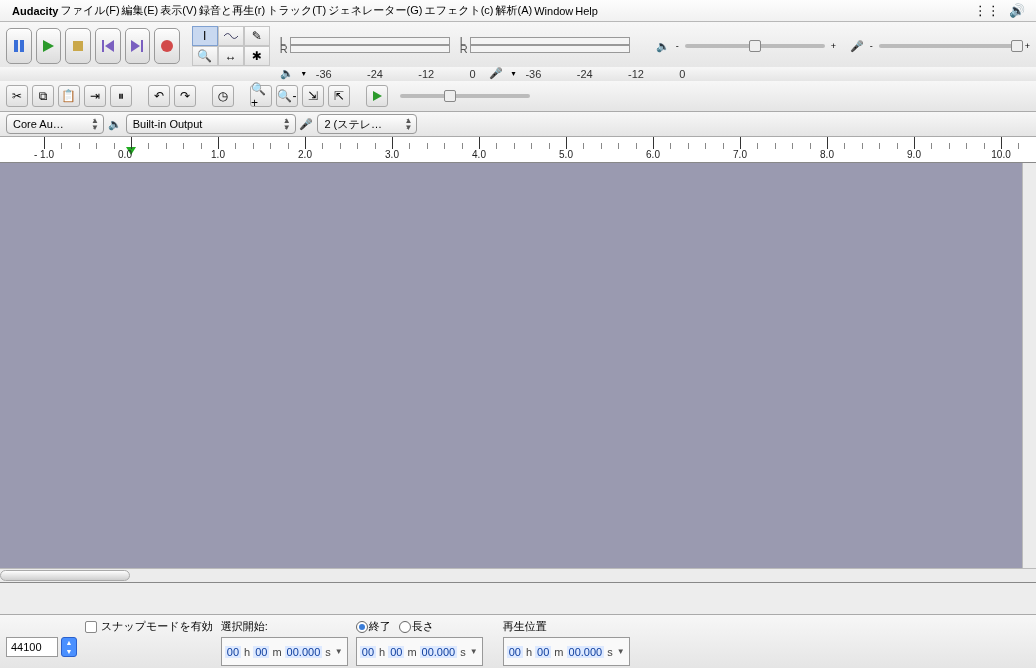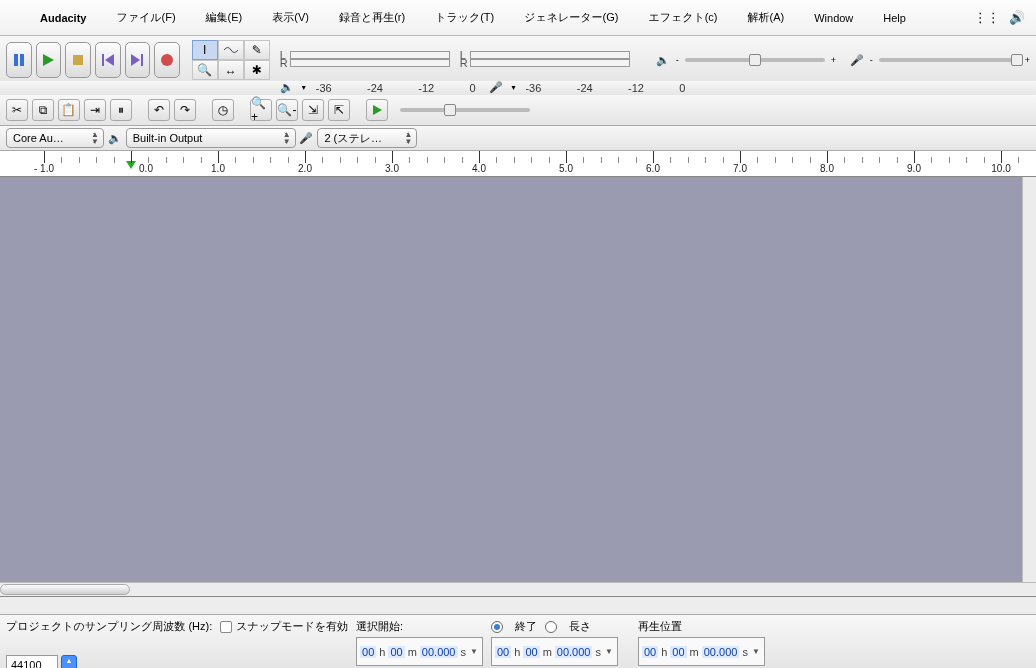--- a/index.html
+++ b/index.html
@@ -1,19 +1,19 @@
 <!DOCTYPE html>
 <html><head>
 <meta charset="utf-8">
 <style>
 * { margin:0; padding:0; box-sizing:border-box; font-family:"Lucida Grande","Hiragino Kaku Gothic Pro",sans-serif; font-size:11px; }
 body { width:1036px; height:668px; background:#ededed; overflow:hidden; user-select:none; }
 
 
-.menubar { height:36px; background:linear-gradient(#fdfdfd,#f1f1f1); border-bottom:1px solid #b8b8b8; display:flex; align-items:center; padding:0 10px; gap:30px; }
+.menubar { height:22px; background:linear-gradient(#fdfdfd,#f1f1f1); border-bottom:1px solid #b8b8b8; display:flex; align-items:center; padding:0 10px; gap:2px; }
 .menubar .apple { font-size:14px; }
 .menubar .app { font-weight:bold; }
 .menubar .item { cursor:default; }
 .menubar .spacer { flex:1; }
 .menubar .right { display:flex; gap:10px; align-items:center; }
 
 
 .toolrow { background:linear-gradient(#f7f7f7,#e5e5e5); border-bottom:1px solid #aaa; padding:4px 6px; display:flex; align-items:center; gap:4px; }
 
 .btn { width:36px; height:36px; border:1px solid #9a9a9a; border-radius:5px; background:linear-gradient(#fdfdfd,#dcdcdc); display:flex; align-items:center; justify-content:center; box-shadow:inset 0 1px 0 #fff; }
@@ -69,21 +69,21 @@
 .spin { display:flex; align-items:center;margin-top:18px; }
 .spin input { width:52px; height:20px; border:1px solid #999; padding:0 4px; font-size:11px; }
 .spin .stepper { width:16px; height:20px; background:#4a90ff; border:1px solid #2a60cc; border-radius:3px; display:flex; flex-direction:column; margin-left:3px; }
 .spin .stepper div { flex:1; display:flex; align-items:center; justify-content:center; color:#fff; font-size:7px; }
 
 .timebox { height:30px; border:1px solid #999; background:#f9f9f9; display:flex; align-items:center; padding:0 2px; font-family:monospace; font-size:12px; }
 .timebox .dig { background:#dde9ff; padding:0 2px; margin:0 1px; color:#1040a0; }
 .timebox .unit { padding:0 2px; color:#444; }
 .timebox .dd { width:10px; font-size:8px; color:#555; margin-left:2px; }
 
-.radio { display:flex; align-items:center; gap:12px; }
+.radio { display:flex; align-items:center; gap:1px; }
 .radio .r { width:12px; height:12px; border:1px solid #666; border-radius:50%; background:#fff; display:flex; align-items:center; justify-content:center; }
 .radio .r.on::after { content:""; width:6px; height:6px; background:#3b7dd8; border-radius:50%; }
 
 .chk { width:12px; height:12px; border:1px solid #888; border-radius:2px; background:#fff; }
 
 .icon-spk::before{content:"🔈";font-size:11px}
 .icon-mic::before{content:"🎤";font-size:11px}
 </style>
 </head>
 <body>
@@ -268,21 +268,21 @@
 
 <div class="ruler" id="ruler">
   <div class="marker" style="left:126px"></div>
 <div class="tick" style="left: 44px;"></div>
     <div class="lbl" style="left: 44px;">- 1.0</div>
     <div class="tick minor" style="left: 61.4px;"></div>
     <div class="tick minor" style="left: 78.8px;"></div>
     <div class="tick minor" style="left: 96.2px;"></div>
     <div class="tick minor" style="left: 113.6px;"></div>
     <div class="tick" style="left: 131px;"></div>
-    <div class="lbl" style="left: 146px;">0.0</div>
+    <div class="lbl" style="left: 125px;">0.0</div>
     <div class="tick minor" style="left: 148.4px;"></div>
     <div class="tick minor" style="left: 165.8px;"></div>
     <div class="tick minor" style="left: 183.2px;"></div>
     <div class="tick minor" style="left: 200.6px;"></div>
     <div class="tick" style="left: 218px;"></div>
     <div class="lbl" style="left: 218px;">1.0</div>
     <div class="tick minor" style="left: 235.4px;"></div>
     <div class="tick minor" style="left: 252.8px;"></div>
     <div class="tick minor" style="left: 270.2px;"></div>
     <div class="tick minor" style="left: 287.6px;"></div>
@@ -342,21 +342,20 @@
 
 <div class="track-area">
   <div class="right-scroll"></div>
   <div class="scroll">
       <div class="thumb"></div>
     </div>
 </div>
 
 <div class="status">
   <div class="col">
-    <span class="lbl">プロジェクトのサンプリング周波数 (Hz):</span>
     <div class="spin">
       <input value="44100" style="">
       <div class="stepper">
           <div>▲</div>
           <div>▼</div>
         </div>
     </div>
   </div>
 
   <div class="col" style="justify-content:flex-start;padding-bottom:2px">

